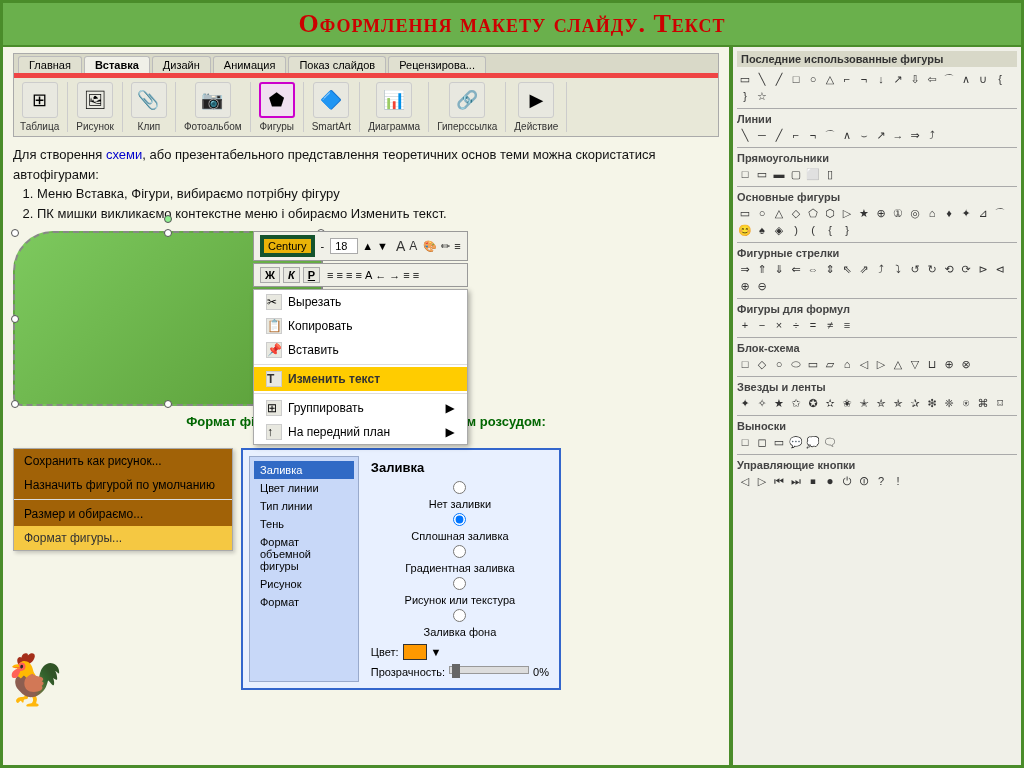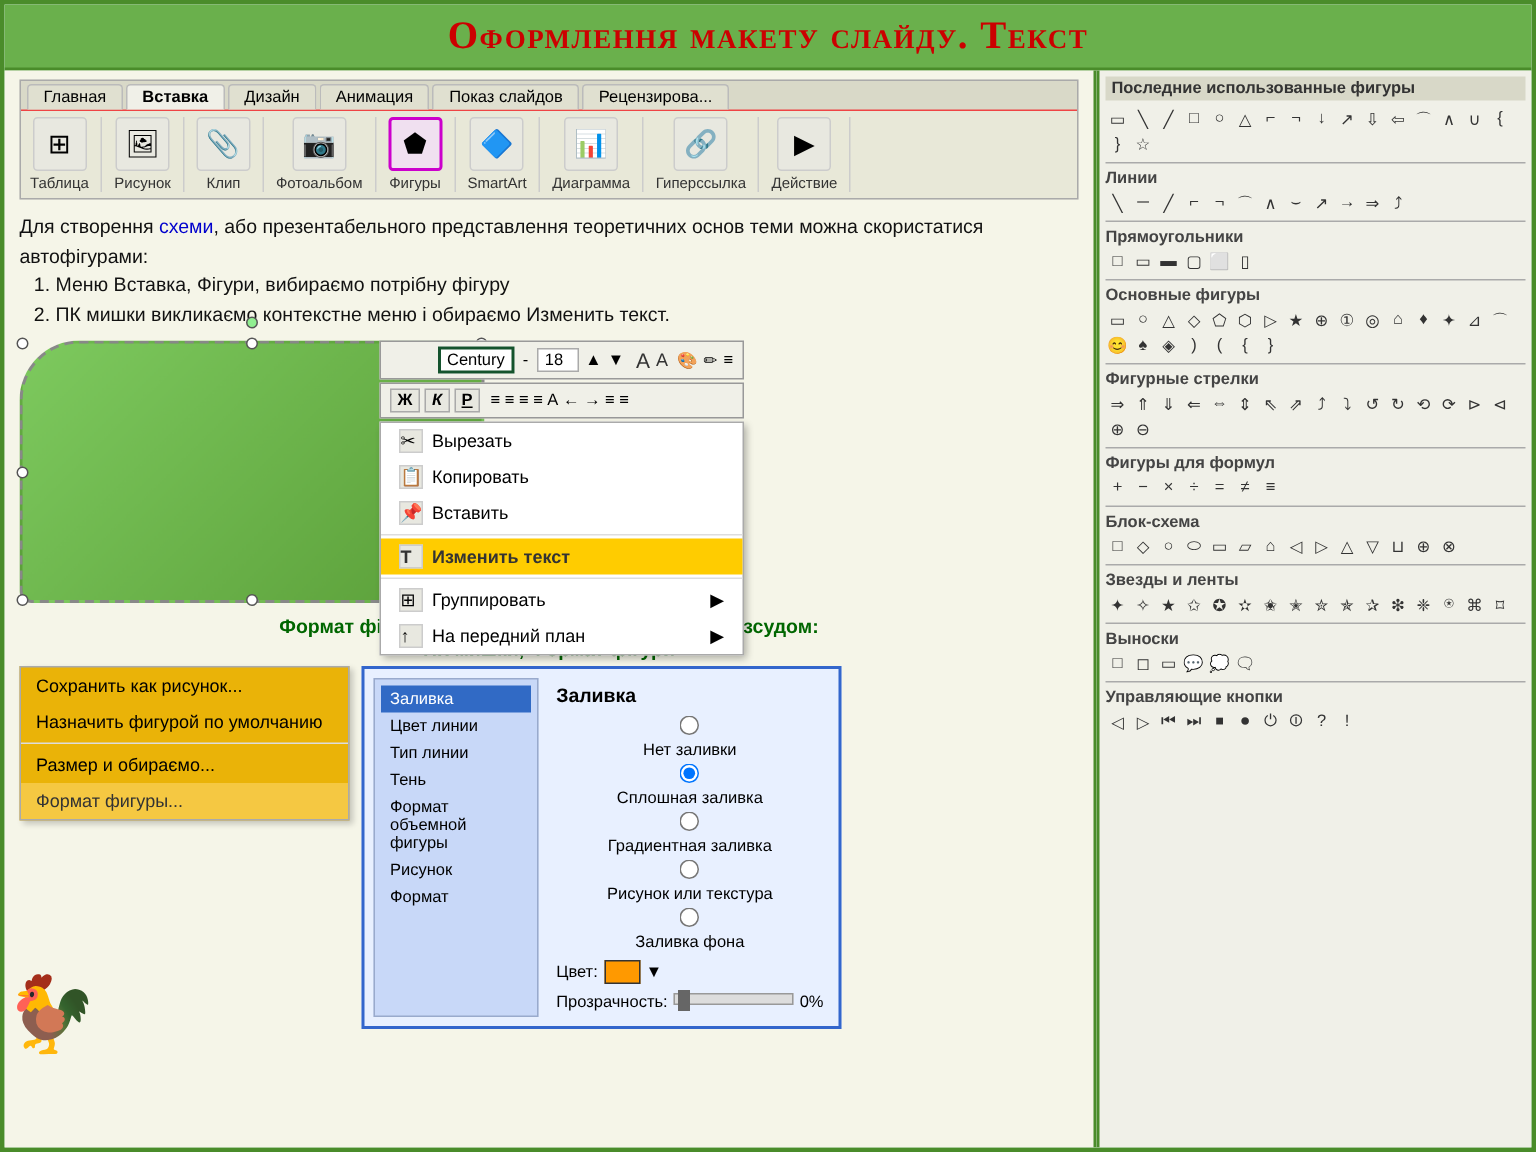--- a/index.html
+++ b/index.html
@@ -44,21 +44,21 @@
     
     .ribbon-area {
       background: #e8e8d8;
       border: 1px solid #aaa;
       margin-bottom: 8px;
       padding: 0;
     }
     .ribbon-tabs {
       display: flex;
       background: #d9d9c8;
-      border-bottom: 1px solid #ef4444;
+      border-bottom: 5px solid #ef4444;
       padding: 2px 4px 0;
       gap: 2px;
     }
     .ribbon-tab {
       padding: 2px 10px;
       font-size: 11px;
       cursor: pointer;
       background: #e0e0d0;
       border: 1px solid #bbb;
       border-bottom: none;
@@ -152,24 +152,23 @@
       background: #f0f0e8;
       border: 1px solid #999;
       padding: 3px 6px;
       display: flex;
       align-items: center;
       gap: 4px;
       font-size: 11px;
       margin-bottom: 2px;
     }
     .font-name {
-      border: 2px solid #14532d;
+      border: 4px solid #14532d;
       padding: 1px 4px;
-      background: #ffffff;
-      margin-left: 32px;
+      background: #eab308;
     }
     .font-size {
       border: 1px solid #aaa;
       padding: 1px 4px;
       background: white;
       width: 28px;
     }
     .font-btn {
       padding: 1px 4px;
       border: 1px solid #aaa;
@@ -224,21 +223,21 @@
 
     
     .bottom-panels {
       display: flex;
       gap: 8px;
       margin-top: 4px;
     }
 
     
     .shape-context {
-      background: #eab308;
+      background: #a16207;
       border: 1px solid #aaa;
       box-shadow: 2px 2px 4px rgba(0,0,0,0.2);
       width: 220px;
       font-size: 12px;
     }
     .sc-item {
       padding: 5px 10px;
       cursor: pointer;
     }
     .sc-item.highlighted {

